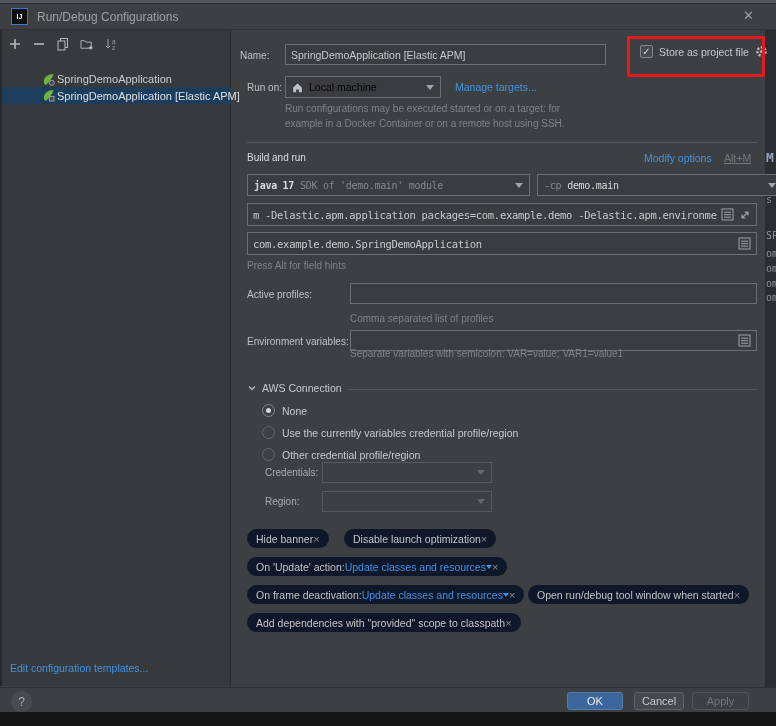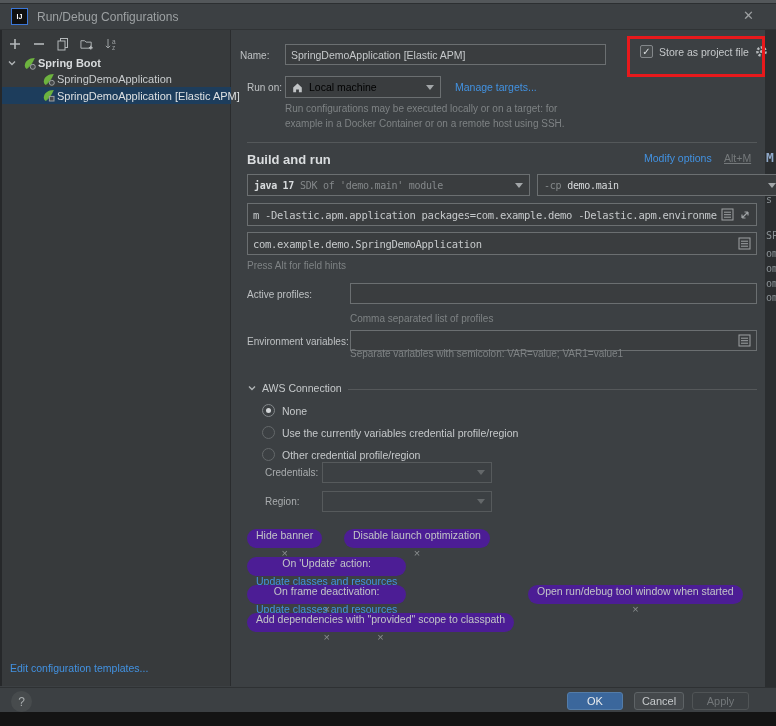--- a/index.html
+++ b/index.html
@@ -54,26 +54,26 @@
   .checkbox { width:13px; height:13px; background:#464A4C; border:1px solid #83878A; border-radius:2px; display:flex; align-items:center; justify-content:center; color:#DCDFE1; font-size:10px; line-height:10px; }
   .store-label { font-size:10.5px; color:#C6C9CB; white-space:nowrap; }
   .radio-row { position:absolute; display:flex; align-items:center; gap:7px; }
   .radio { width:13px; height:13px; border-radius:50%; border:1px solid #83878A; background:#3C4043; display:flex; align-items:center; justify-content:center; }
   .radio.off { border-color:#64686A; }
   .radio .dot { width:5px; height:5px; border-radius:50%; background:#D4D7D9; }
   .radio-label { font-size:10.5px; color:#C6C9CB; white-space:nowrap; }
   .dd-disabled { position:absolute; background:#3C4043; border:1px solid #565A5C; display:flex; align-items:center; padding:0 6px; }
 
   
-  .chip { position:absolute; height:19px; background:#4c1d95; border-radius:10px; display:inline-flex; align-items:center; gap:6px; padding:0 9px; font-size:10.5px; color:#C2C5C7; white-space:nowrap;flex-direction:column; }
+  .chip { position:absolute; height:19px; background:#0f172a; border-radius:10px; display:inline-flex; align-items:center; padding:0 9px; font-size:10.5px; color:#C2C5C7; white-space:nowrap; }
   .chip .chip-x { color:#8A8E90; font-size:11px; }
   .chip .chip-arr { width:0; height:0; border-left:3.5px solid transparent; border-right:3.5px solid transparent; border-top:4px solid #4292E2; }
 
   
-  .section-title { position:absolute; font-size:13px; font-weight:bold; color:#DADDDF; white-space:nowrap; }
+  .section-title { position:absolute; font-size:10px; font-weight:normal; color:#DADDDF; white-space:nowrap; }
   .shortcut { position:absolute; font-size:10.5px; color:#75797B;text-decoration:underline; }
   .aws-header { position:absolute; display:flex; align-items:center; gap:5px; font-size:10.5px; color:#C6C9CB; }
 
   
   .footer { position:absolute; left:0; top:687px; width:776px; height:25px; background:#3C4043; border-top:1px solid #2E3133; }
   .help-btn { position:absolute; left:11px; top:691px; width:21px; height:21px; border-radius:50%; background:#474B4D; color:#A8ACAE; font-size:12px; display:flex; align-items:center; justify-content:center; }
   .btn { position:absolute; top:692px; height:18px; font-size:11px; border-radius:3px; display:flex; align-items:center; justify-content:center; cursor:pointer; }
   .btn-ok { left:567px; width:56px; background:#3B679C; border:1px solid #537CA8; color:#EAECEE; }
   .btn-cancel { left:634px; width:50px; background:#45494C; border:1px solid #5E6366; color:#C6C9CB; }
   .btn-apply { left:692px; width:57px; background:#3C4043; border:1px solid #505456; color:#73777A; }
@@ -135,35 +135,20 @@
       </span>
       <span class="tb-icon">
         <svg width="14" height="14" viewBox="0 0 14 14">
             <path d="M4 2v9M1.8 8.8L4 11l2.2-2.2" fill="none" stroke="#9DA1A3"></path>
             <text x="8" y="6.5" font-size="6.5" fill="#9DA1A3" font-family="Liberation Sans, sans-serif">a</text>
             <text x="8" y="13" font-size="6.5" fill="#9DA1A3" font-family="Liberation Sans, sans-serif">z</text>
           </svg>
       </span>
     </div>
 
-    <div class="tree-row" style="top:25px">
-      <span style="margin-left:5px; display:inline-flex">
-        <svg width="10" height="10" viewBox="0 0 10 10">
-            <path d="M2 3.5l3 3 3-3" fill="none" stroke="#AFB3B5" stroke-width="1.4"></path>
-          </svg>
-      </span>
-      <span style="margin-left:6px; display:inline-flex" class="leaf">
-        <svg width="13" height="13" viewBox="0 0 13 13">
-            <path d="M11.8 1C6 1 1.8 4.2 1.8 8.6c0 1.7.9 3 2.1 3.5C7 9.4 9.7 6.2 11.8 1z" fill="#6DB33F"></path>
-            <path d="M3.2 12.1C6.3 9.3 9 6 11.4 1.6 8.7 6.3 6.2 9.5 3.2 12.1z" fill="#3E6E22"></path>
-            <circle cx="9.8" cy="9.8" r="2.5" fill="#47494B" stroke="#9CA0A2"></circle>
-          </svg>
-      </span>
-      <span class="tree-label tree-group-label">Spring Boot</span>
-    </div>
 
     <div class="tree-row" style="top:41px">
       <span style="margin-left:40px; display:inline-flex" class="leaf">
         <svg width="13" height="13" viewBox="0 0 13 13">
             <path d="M11.8 1C6 1 1.8 4.2 1.8 8.6c0 1.7.9 3 2.1 3.5C7 9.4 9.7 6.2 11.8 1z" fill="#6DB33F"></path>
             <path d="M3.2 12.1C6.3 9.3 9 6 11.4 1.6 8.7 6.3 6.2 9.5 3.2 12.1z" fill="#3E6E22"></path>
             <circle cx="9.8" cy="9.8" r="2.5" fill="#47494B" stroke="#9CA0A2"></circle>
           </svg>
       </span>
       <span class="tree-label">SpringDemoApplication</span>
@@ -205,21 +190,21 @@
     <span class="field-icon" style="margin-right:6px">
       <svg width="11" height="11" viewBox="0 0 11 11">
           <path d="M1.2 5.6L5.5 1.6l4.3 4v4.6H6.9V7.4H4.1v2.8H1.2z" fill="#C0C3C5"></path>
         </svg>
     </span>
     <span class="val" style="font-size:10.5px">Local machine</span>
     <span class="spacer"></span>
     <span class="arr-down"></span>
   </div>
   <div class="alink" style="left:455px; top:81px">Manage targets...</div>
-  <div class="hint" style="left:285px; top:103px">Run configurations may be executed locally or on a target: for</div>
+  <div class="hint" style="left:285px; top:103px">Run configurations may be executed started or on a target: for</div>
   <div class="hint" style="left:285px; top:118px">example in a Docker Container or on a remote host using SSH.</div>
 
   <div class="sep" style="left:247px; top:142px; width:510px"></div>
 
   <div class="section-title" style="left:247px; top:152px">Build and run</div>
   <div class="alink" style="left:644px; top:152px; display:flex; align-items:center; gap:4px">
     <span>Modify options</span>
     <span class="chip-arr" style="border-top-color:#4292E2; border-left:3.5px solid transparent; border-right:3.5px solid transparent; border-top-width:4px; width:0; height:0; display:inline-block"></span>
   </div>
   <div class="shortcut" style="left:724px; top:152px">Alt+M</div>

